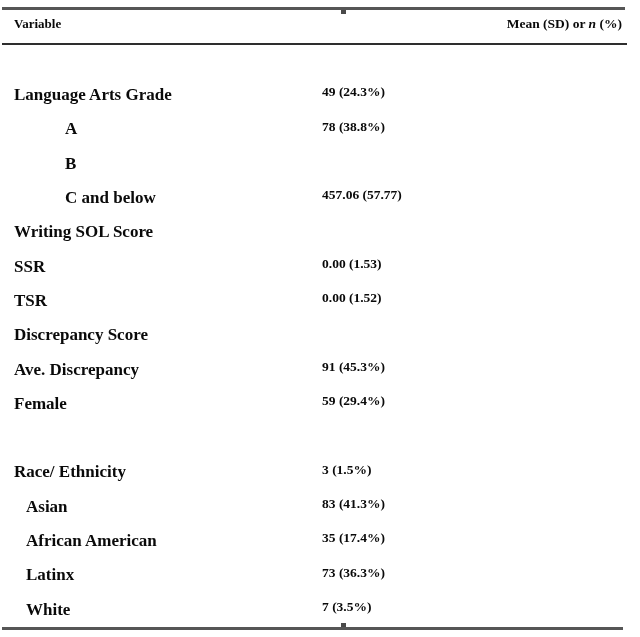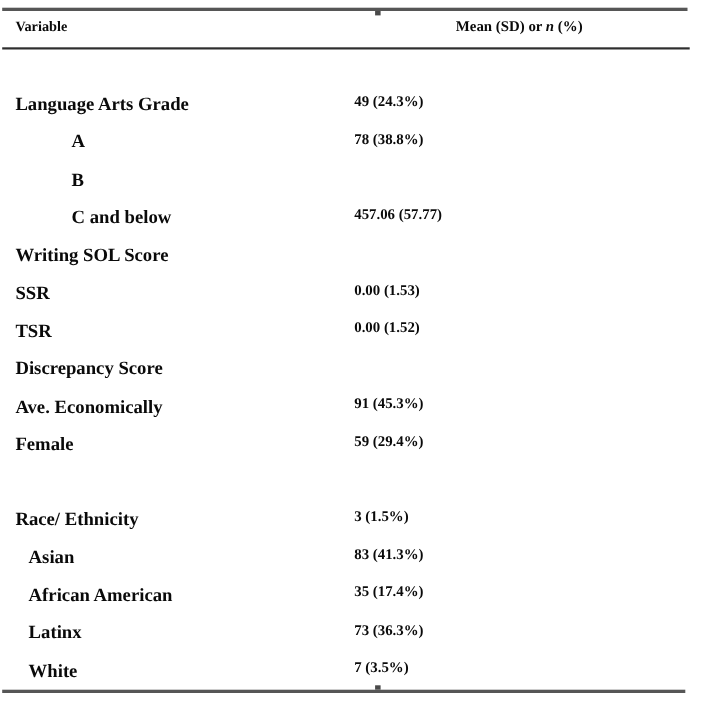--- a/index.html
+++ b/index.html
@@ -51,21 +51,21 @@
     transform: translateY(-50%);
     font-size: 13px;
     white-space: nowrap;
   }
   .col-value-head {
     position: absolute;
     left: 320px;
     width: 300px;
     top: 50%;
     transform: translateY(-50%);
-    text-align: center;
+    text-align: right;
     font-size: 13.5px;
     white-space: nowrap;
   }
   .col-value-head .it { font-style: italic; }
 
   .table-body {
     position: absolute;
     top: 41px;
     left: 0;
     width: 625px;
@@ -137,21 +137,21 @@
   </div>
       <div class="row">
     <span class="row-label indent-0">TSR</span>
     <span class="row-value">0.00 (1.53)</span>
   </div>
       <div class="row">
     <span class="row-label indent-0">Discrepancy Score</span>
     <span class="row-value">0.00 (1.52)</span>
   </div>
       <div class="row">
-    <span class="row-label indent-0">Ave. Economically</span>
+    <span class="row-label indent-0">Ave. Discrepancy</span>
   </div>
       <div class="row">
     <span class="row-label indent-0">Female</span>
     <span class="row-value">91 (45.3%)</span>
   </div>
       <div class="row">
     <span class="row-value">59 (29.4%)</span>
   </div>
       <div class="row">
     <span class="row-label indent-0">Race/ Ethnicity</span>

